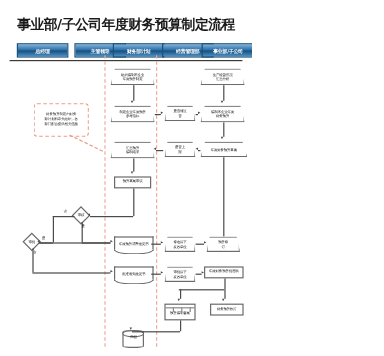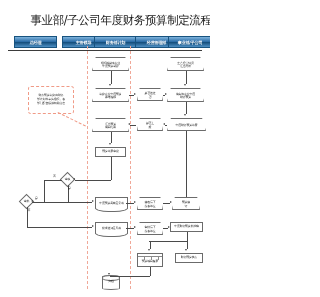--- a/index.html
+++ b/index.html
@@ -1,22 +1,22 @@
 <!DOCTYPE html>
 <html><head>
 <meta charset="utf-8">
 <style>
   html,body{margin:0;padding:0;background:#ffffff;}
   body{width:210px;height:297px;overflow:hidden;
        font-family:"DejaVu Sans","Liberation Sans",sans-serif;}
   #canvas{position:relative;width:210px;height:297px;background:#fff;}
 
   
-  .title{position:absolute;left:16px;top:13px;width:210px;text-align:center;
-         font-size:11.5px;font-weight:normal;color:#1a1a1a;letter-spacing:-0.4px;
+  .title{position:absolute;left:0;top:13px;width:210px;text-align:center;
+         font-size:11.5px;font-weight:bold;color:#1a1a1a;letter-spacing:-0.4px;
          white-space:nowrap;}
 
   
   .lane-head{position:absolute;top:36px;height:10px;
              background:linear-gradient(to bottom,#7fb4dd 0%,#2f6fa8 45%,#17517f 55%,#4f90c4 100%);
              border:0.5px solid #18537f;
              color:#ffffff;font-size:4.1px;font-weight:bold;
              display:flex;align-items:center;justify-content:center;
              letter-spacing:-0.2px;white-space:nowrap;overflow:hidden;}
   .lane-rule{position:absolute;left:8px;top:49.5px;width:194px;height:0;

